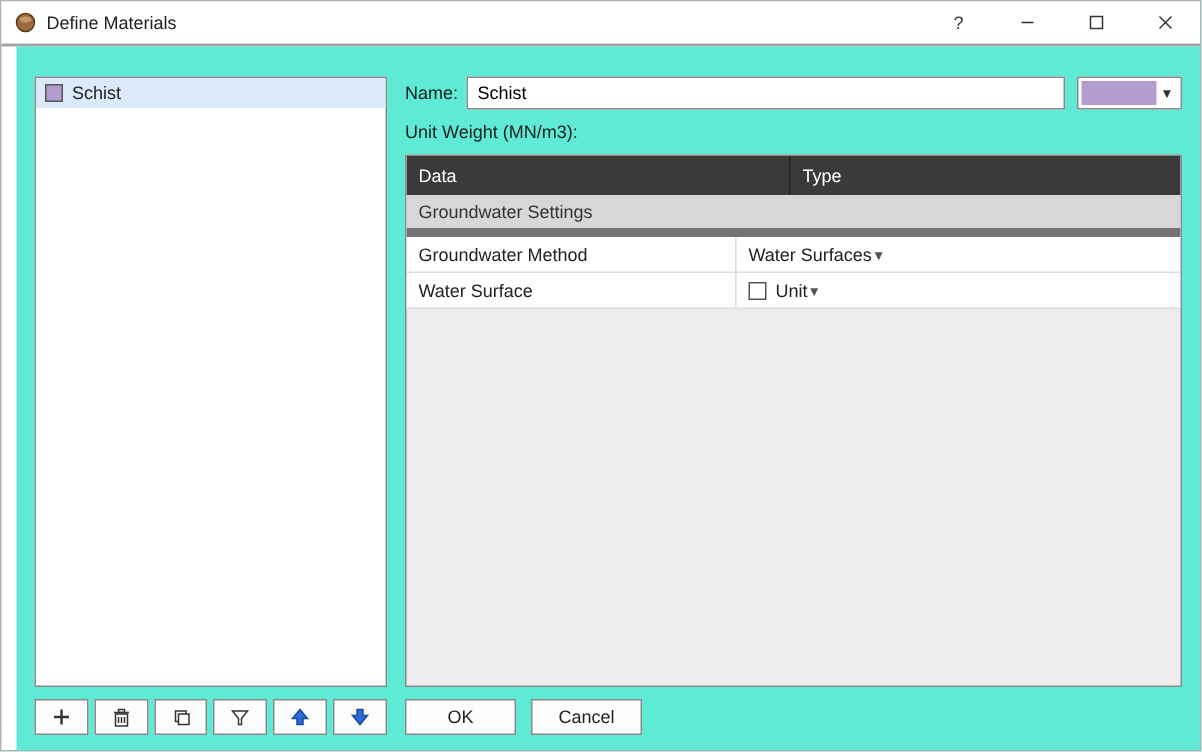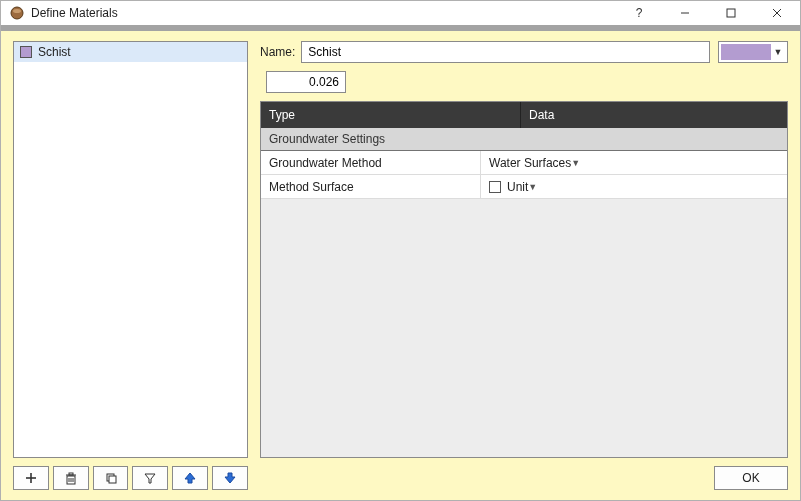--- a/index.html
+++ b/index.html
@@ -20,42 +20,43 @@
     display: flex;
     flex-direction: column;
     background: #fff;
   }
   .titlebar {
     height: 30px;
     display: flex;
     align-items: center;
     padding-left: 8px;
     background: #fff;
-    border-bottom: 6px solid #a3a3a3;
+    border-bottom: 2px solid #a3a3a3;
   }
   .titlebar .ticon {
     width: 16px; height:16px;
     margin-right:6px;
     display:inline-flex;align-items:center;justify-content:center;
   }
   .titlebar .ttitle { flex: 0 0 auto; }
   .titlebar .spacer { flex: 1; }
   .titlebar .ctrl {
     width: 46px; height: 30px;
     display:flex; align-items:center; justify-content:center;
     font-family: "Segoe UI Symbol", Arial;
     font-size: 12px;
     color:#333;
   }
   .client {
     flex:1;
-    background:#fef9c3;
-    padding:10px 12px 10px 12px;
+    background:#5eead4;
+    padding:20px 12px 10px 12px;
     display:flex;
     gap:12px;
+    margin-left:10px;
   }
   .leftcol {
     width:235px;
     display:flex;
     flex-direction:column;
   }
   .listbox {
     flex:1;
     background:#fff;
     border:1px solid #8a8a8a;
@@ -141,21 +142,21 @@
   .pg-head .col {
     display:flex;align-items:center;padding-left:8px;
     border-right:1px solid #222;
   }
   .pg-head .col:last-child{border-right:none;}
   .col-type { width:260px; }
   .col-data { flex:1; }
   .pg-group {
     background:#d7d7d7;
     padding:4px 8px;
-    border-bottom:1px solid #737373;
+    border-bottom:6px solid #737373;
     font-weight:400;
     color:#333;
   }
   .pg-row {
     display:flex;
     background:#fff;
     border-bottom:1px solid #dcdcdc;
     height:24px;
   }
   .pg-row .cell {
@@ -163,21 +164,21 @@
   }
   .pg-row .cell.col-type { width:220px; border-right:1px solid #dcdcdc; }
   .pg-row .cell.col-data { flex:1; justify-content:flex-start; padding-right:6px; }
   .caret { font-size:9px;color:#555; }
   .chk {
     width:12px;height:12px;border:1px solid #555;margin-right:6px;background:#fff;display:inline-block;
   }
   .val-left{display:flex;align-items:center;}
   .footer {
     display:flex;
-    justify-content:flex-end;
+    justify-content:flex-start;
     gap:10px;
     padding:0 0 0 0;
     margin-top:8px;
   }
   .btn {
     min-width:74px;
     height:24px;
     border:1px solid #8a8a8a;
     background:#fdfdfd;
     display:flex;align-items:center;justify-content:center;
@@ -270,49 +271,50 @@
     <div class="rightcol">
       <div class="row">
         <span class="lbl">Name:</span>
         <input class="name-input" value="Schist" style="">
         <div class="color-btn">
           <div class="color-chip" style="background: rgb(179, 156, 208);"></div>
           <div class="color-car">▼</div>
         </div>
       </div>
       <div class="row">
-        <input class="uw-input" value="0.026" style="">
+        <span class="lbl">Unit Weight (MN/m3):</span>
       </div>
 
       <div class="propgrid">
         <div class="pg-head">
+          <div class="col col-data">Data</div>
           <div class="col col-type">Type</div>
-          <div class="col col-data">Data</div>
         </div>
         <div class="pg-group">Groundwater Settings</div>
         <div class="pg-row">
           <div class="cell col-type">Groundwater Method</div>
           <div class="cell col-data">
             <span class="val-left">
                 <span>Water Surfaces</span>
               </span>
             <span class="caret">▼</span>
           </div>
         </div>
         <div class="pg-row">
-          <div class="cell col-type">Method Surface</div>
+          <div class="cell col-type">Water Surface</div>
           <div class="cell col-data">
             <span class="val-left">
               <span class="chk"></span>
               <span>Unit</span>
             </span>
             <span class="caret">▼</span>
           </div>
         </div>
       </div>
 
       <div class="footer">
         <div class="btn">OK</div>
+        <div class="btn">Cancel</div>
       </div>
     </div>
 
   </div>
 </div>
 
 </body></html>

